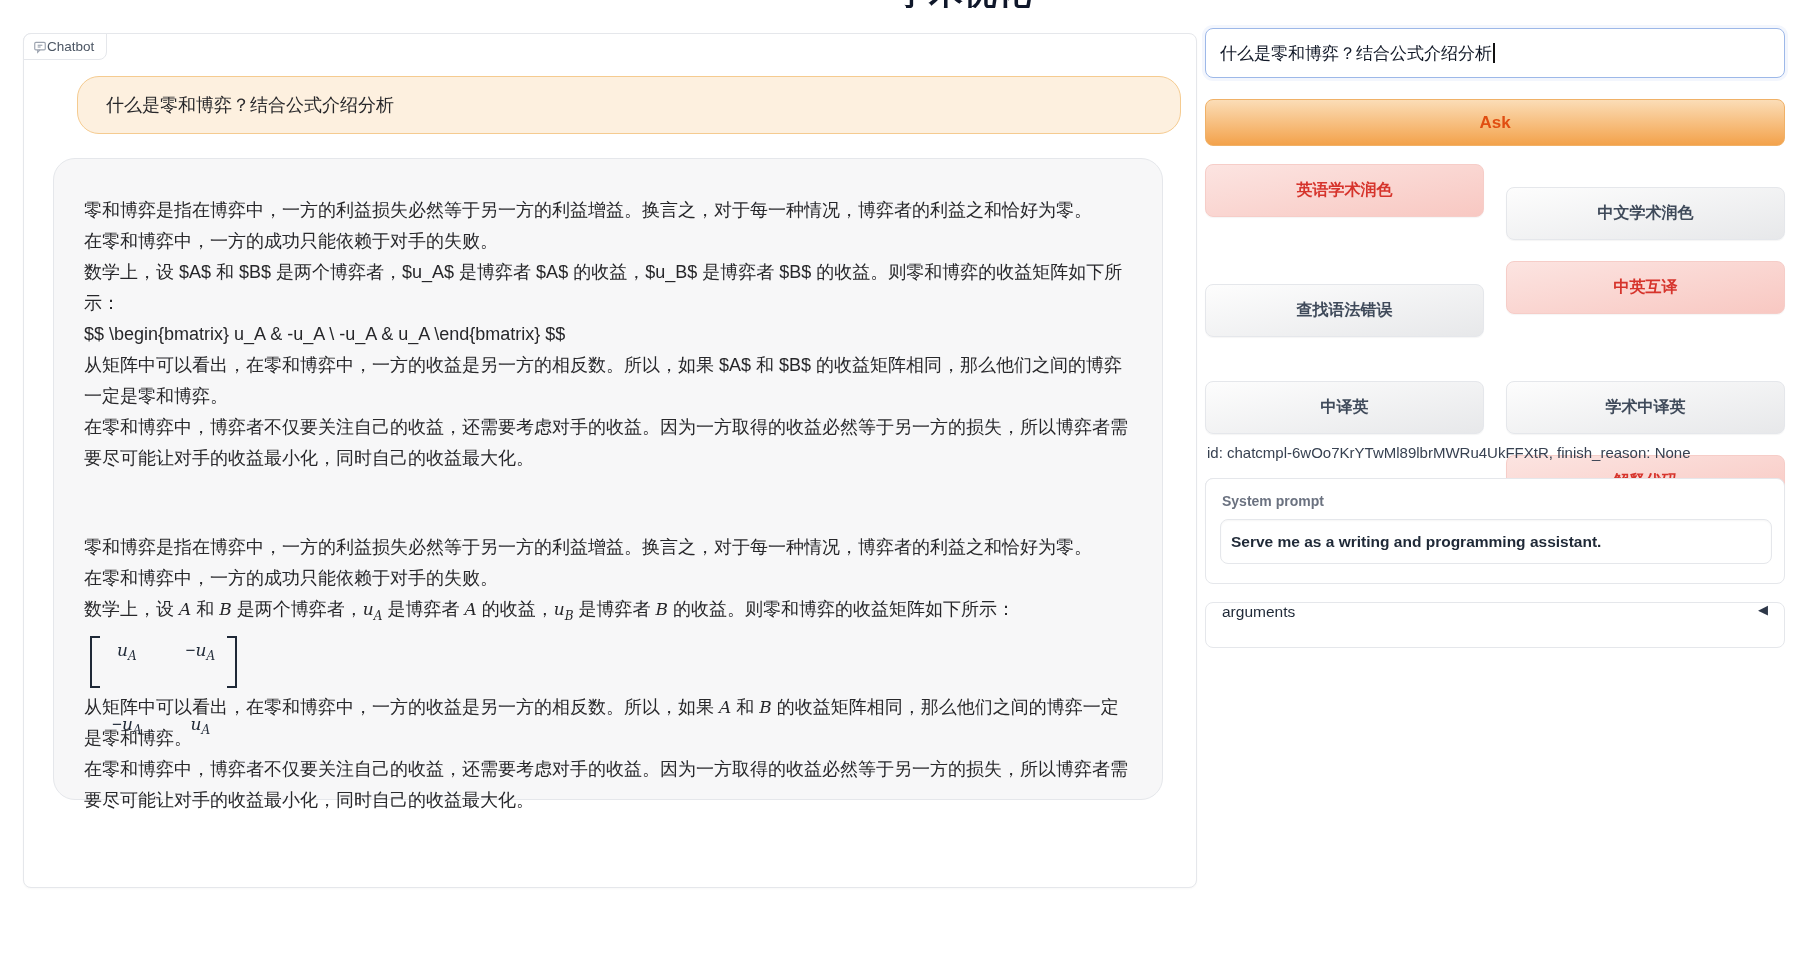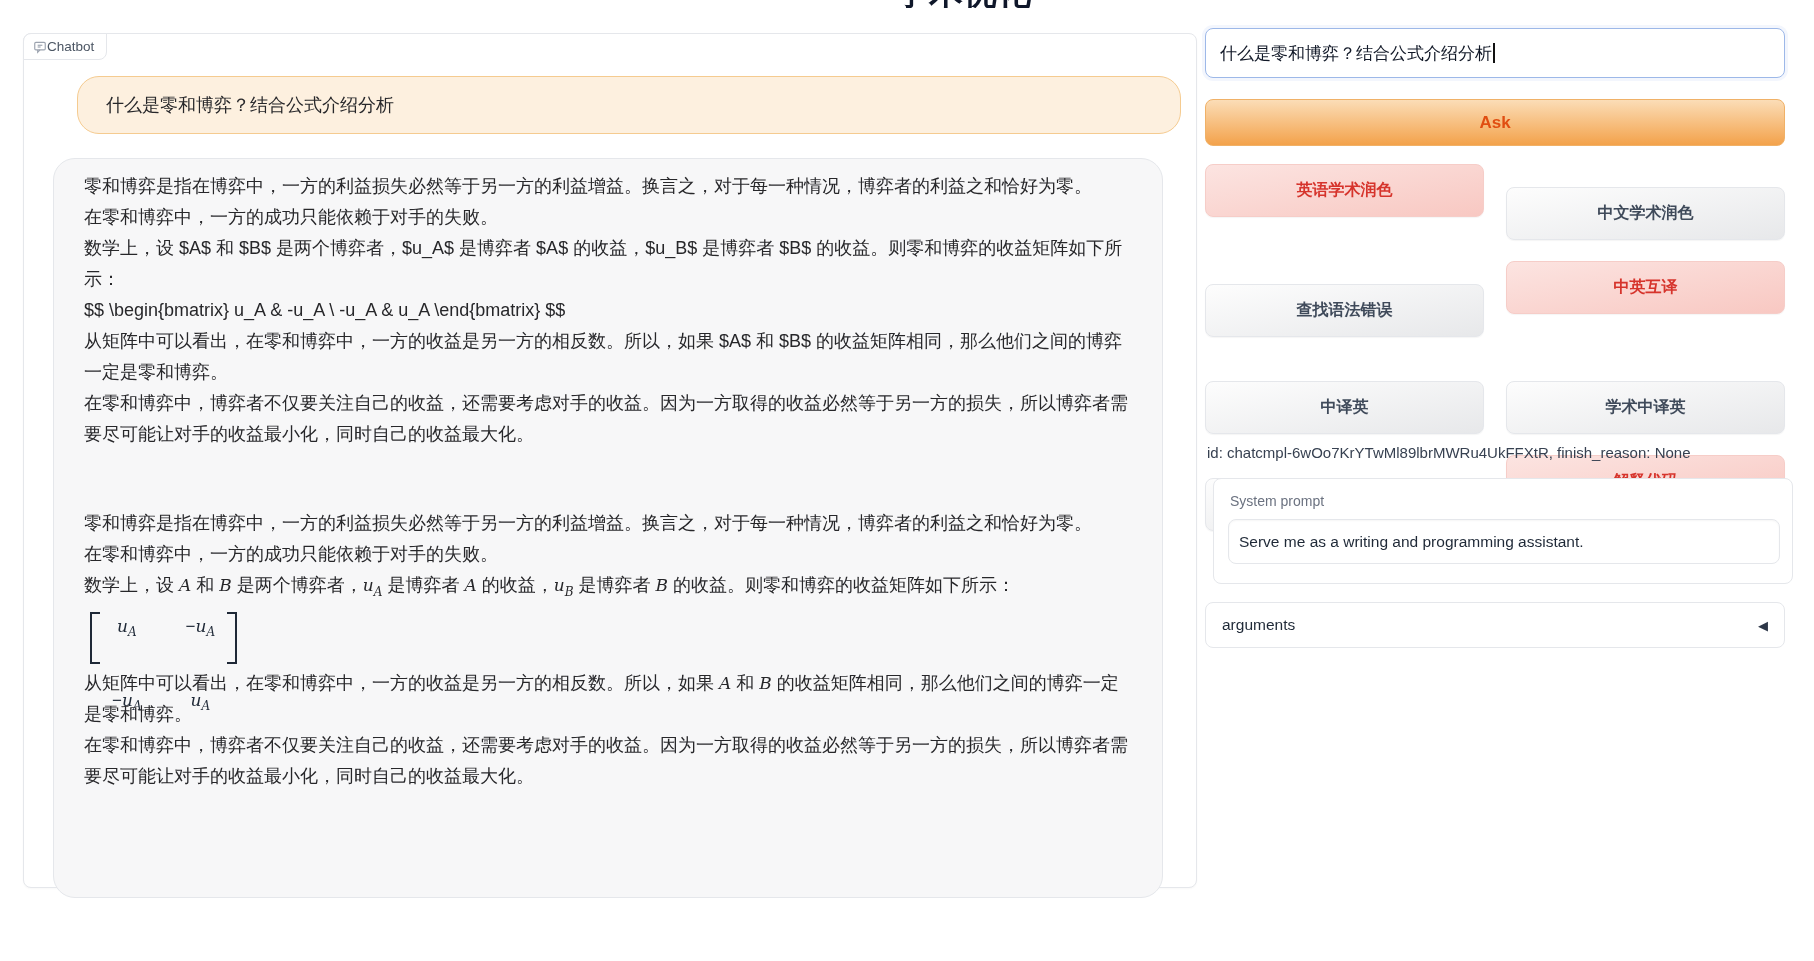--- a/index.html
+++ b/index.html
@@ -15,23 +15,23 @@
   .chat-panel{position:absolute;left:23px;top:33px;width:1172px;height:853px;background:#fff;
               border:1px solid #e5e7eb;border-radius:8px;box-shadow:0 1px 2px rgba(0,0,0,.03);}
   .chat-tab{position:absolute;left:-1px;top:-1px;display:flex;align-items:center;
             padding:5px 12px 5px 9px;background:#fff;border:1px solid #e5e7eb;
             border-top-left-radius:8px;border-bottom-right-radius:8px;color:#4b5563;font-size:13.5px;}
   .chat-tab svg{display:block;}
 
   .msg-user{position:absolute;left:53px;top:42px;width:1104px;height:58px;box-sizing:border-box;
             background:#fdf0df;border:1px solid #f5cb90;border-radius:22px;
             display:flex;align-items:center;padding:0 28px;font-size:18px;color:#27272a;}
-  .msg-bot{position:absolute;left:29px;top:124px;width:1110px;height:740px;box-sizing:border-box;
+  .msg-bot{position:absolute;left:29px;top:124px;width:1110px;height:642px;box-sizing:border-box;
            background:#f7f7f8;border:1px solid #e5e7eb;border-radius:22px;
-           padding:12px 30px;font-size:18px;line-height:31px;color:#27272a;}
+           padding:36px 30px;font-size:18px;line-height:31px;color:#27272a;}
   .msg-bot .para{white-space:normal;}
   .rendered{margin-top:58px;}
   .m{font-family:"DejaVu Serif",serif;font-style:italic;font-size:17px;}
   sub.m,.msub{font-family:"DejaVu Serif",serif;font-style:italic;font-size:12px;}
 
   
   .matrix{display:flex;align-items:stretch;margin:4px 0 4px 6px;height:52px;}
   .brk{width:8px;}
   .brk-l{border:2px solid #1f2937;border-right:none;}
   .brk-r{border:2px solid #1f2937;border-left:none;}
@@ -55,30 +55,30 @@
   .grid{position:absolute;left:0;top:164px;width:580px;display:grid;
         grid-template-columns:1fr 1fr;column-gap:22px;row-gap:21px;}
   .btn-fn{height:53px;font-size:16px;}
   .btn-gray{background:linear-gradient(to bottom right,#fdfdfd,#e7e8ea);
             border-color:#e5e7eb;color:#3f4a5a;box-shadow:0 1px 1px rgba(0,0,0,.04);margin-top:23px;}
   .btn-red{background:linear-gradient(to bottom right,#fce4e1,#f8c8c2);
            border-color:#f6cdc8;color:#d6342c;box-shadow:0 1px 1px rgba(0,0,0,.04);}
 
   .status{position:absolute;left:2px;top:444px;width:578px;font-size:15px;color:#374151;}
 
-  .sys-card{position:absolute;left:8px;top:478px;width:580px;height:106px;box-sizing:border-box;
-            border:1px solid #e5e7eb;border-radius:8px;background:#fff;padding:12px 14px;}
+  .sys-card{position:absolute;left:0;top:478px;width:580px;height:106px;box-sizing:border-box;
+            border:1px solid #e5e7eb;border-radius:8px;background:#fff;padding:12px 14px;font-weight:bold;}
   .sys-label{font-size:14px;color:#6b7280;margin:2px 0 10px 2px;}
   .sys-input{box-sizing:border-box;width:552px;height:45px;border:1px solid #e5e7eb;border-radius:8px;
              background:#fff;box-shadow:inset 0 1px 2px rgba(0,0,0,.04);
              display:flex;align-items:center;padding:0 10px;font-size:15.5px;color:#1f2937;}
 
   .accordion{position:absolute;left:0;top:602px;width:580px;height:46px;box-sizing:border-box;
              border:1px solid #e5e7eb;border-radius:8px;background:#fff;cursor:pointer;
-             display:flex;align-items:center;justify-content:space-between;padding:0 16px;
+             display:flex;justify-content:space-between;padding:0 16px;
              font-size:15.5px;color:#1f2937;}
   .tri{color:#2d3748;font-size:13px;line-height:1;}
 </style>
 </head>
 <body>
 
 <div class="title-clip">
   <div class="t">学术优化</div>
 </div>
 

